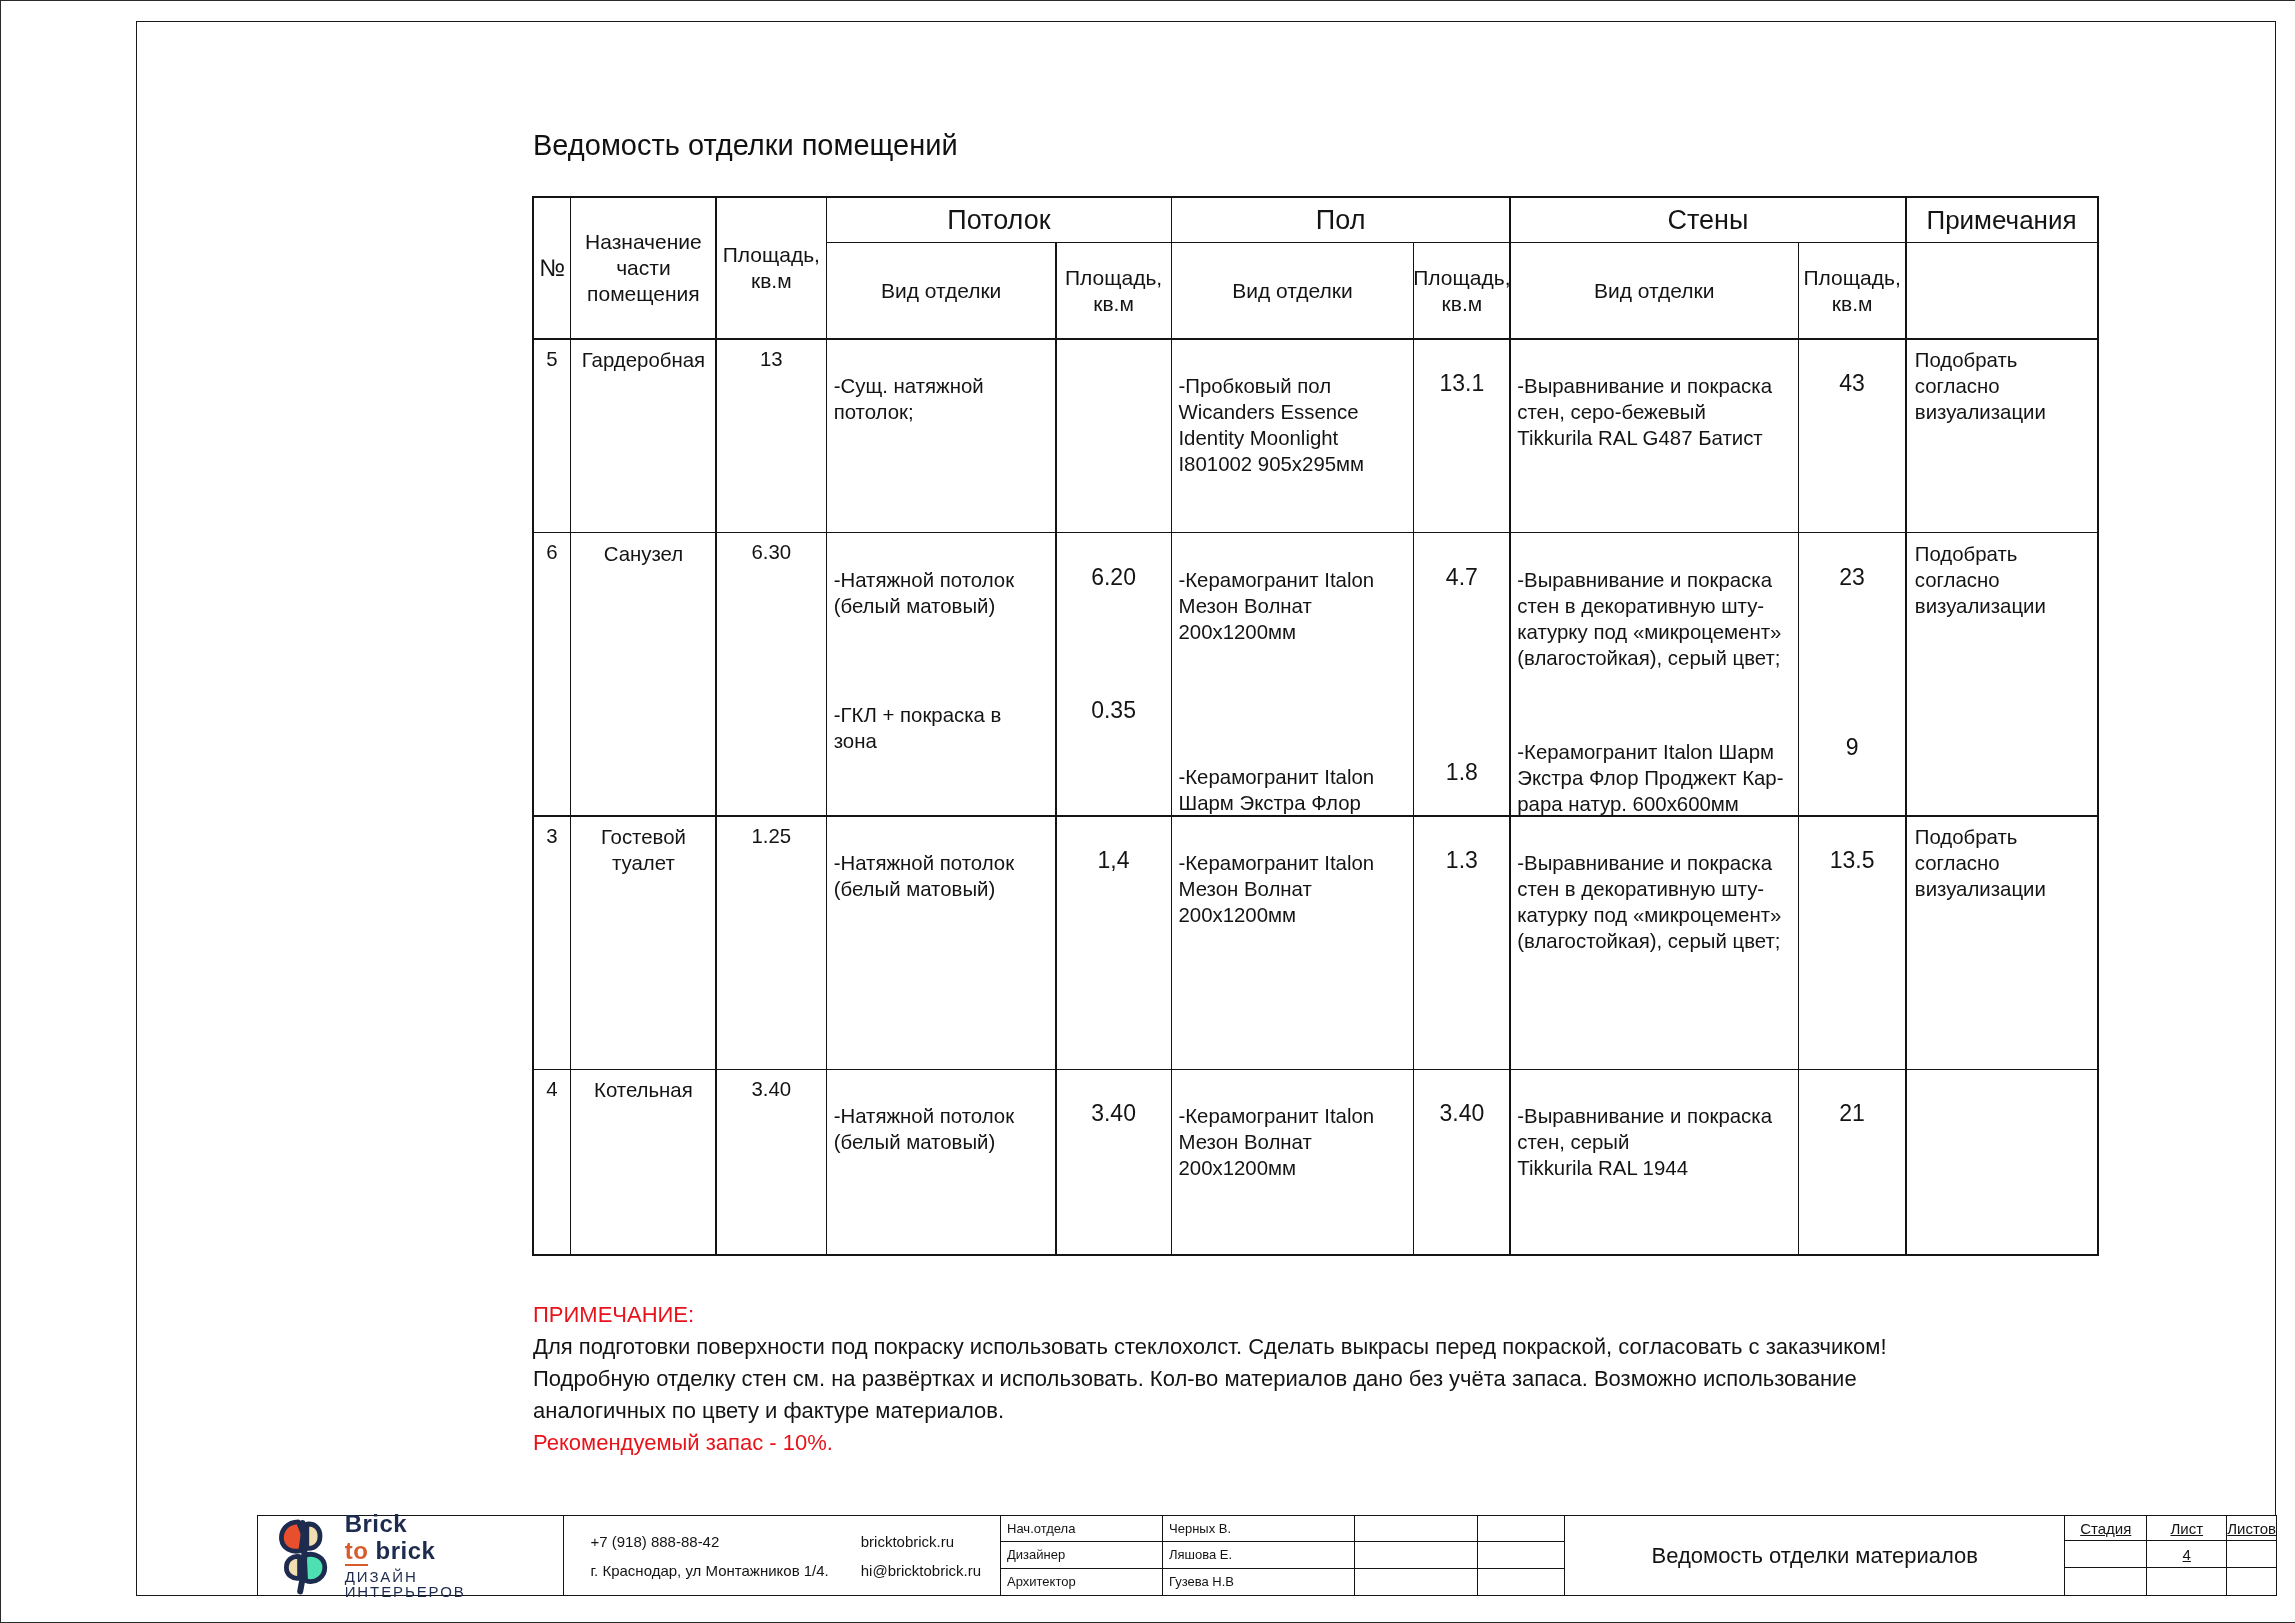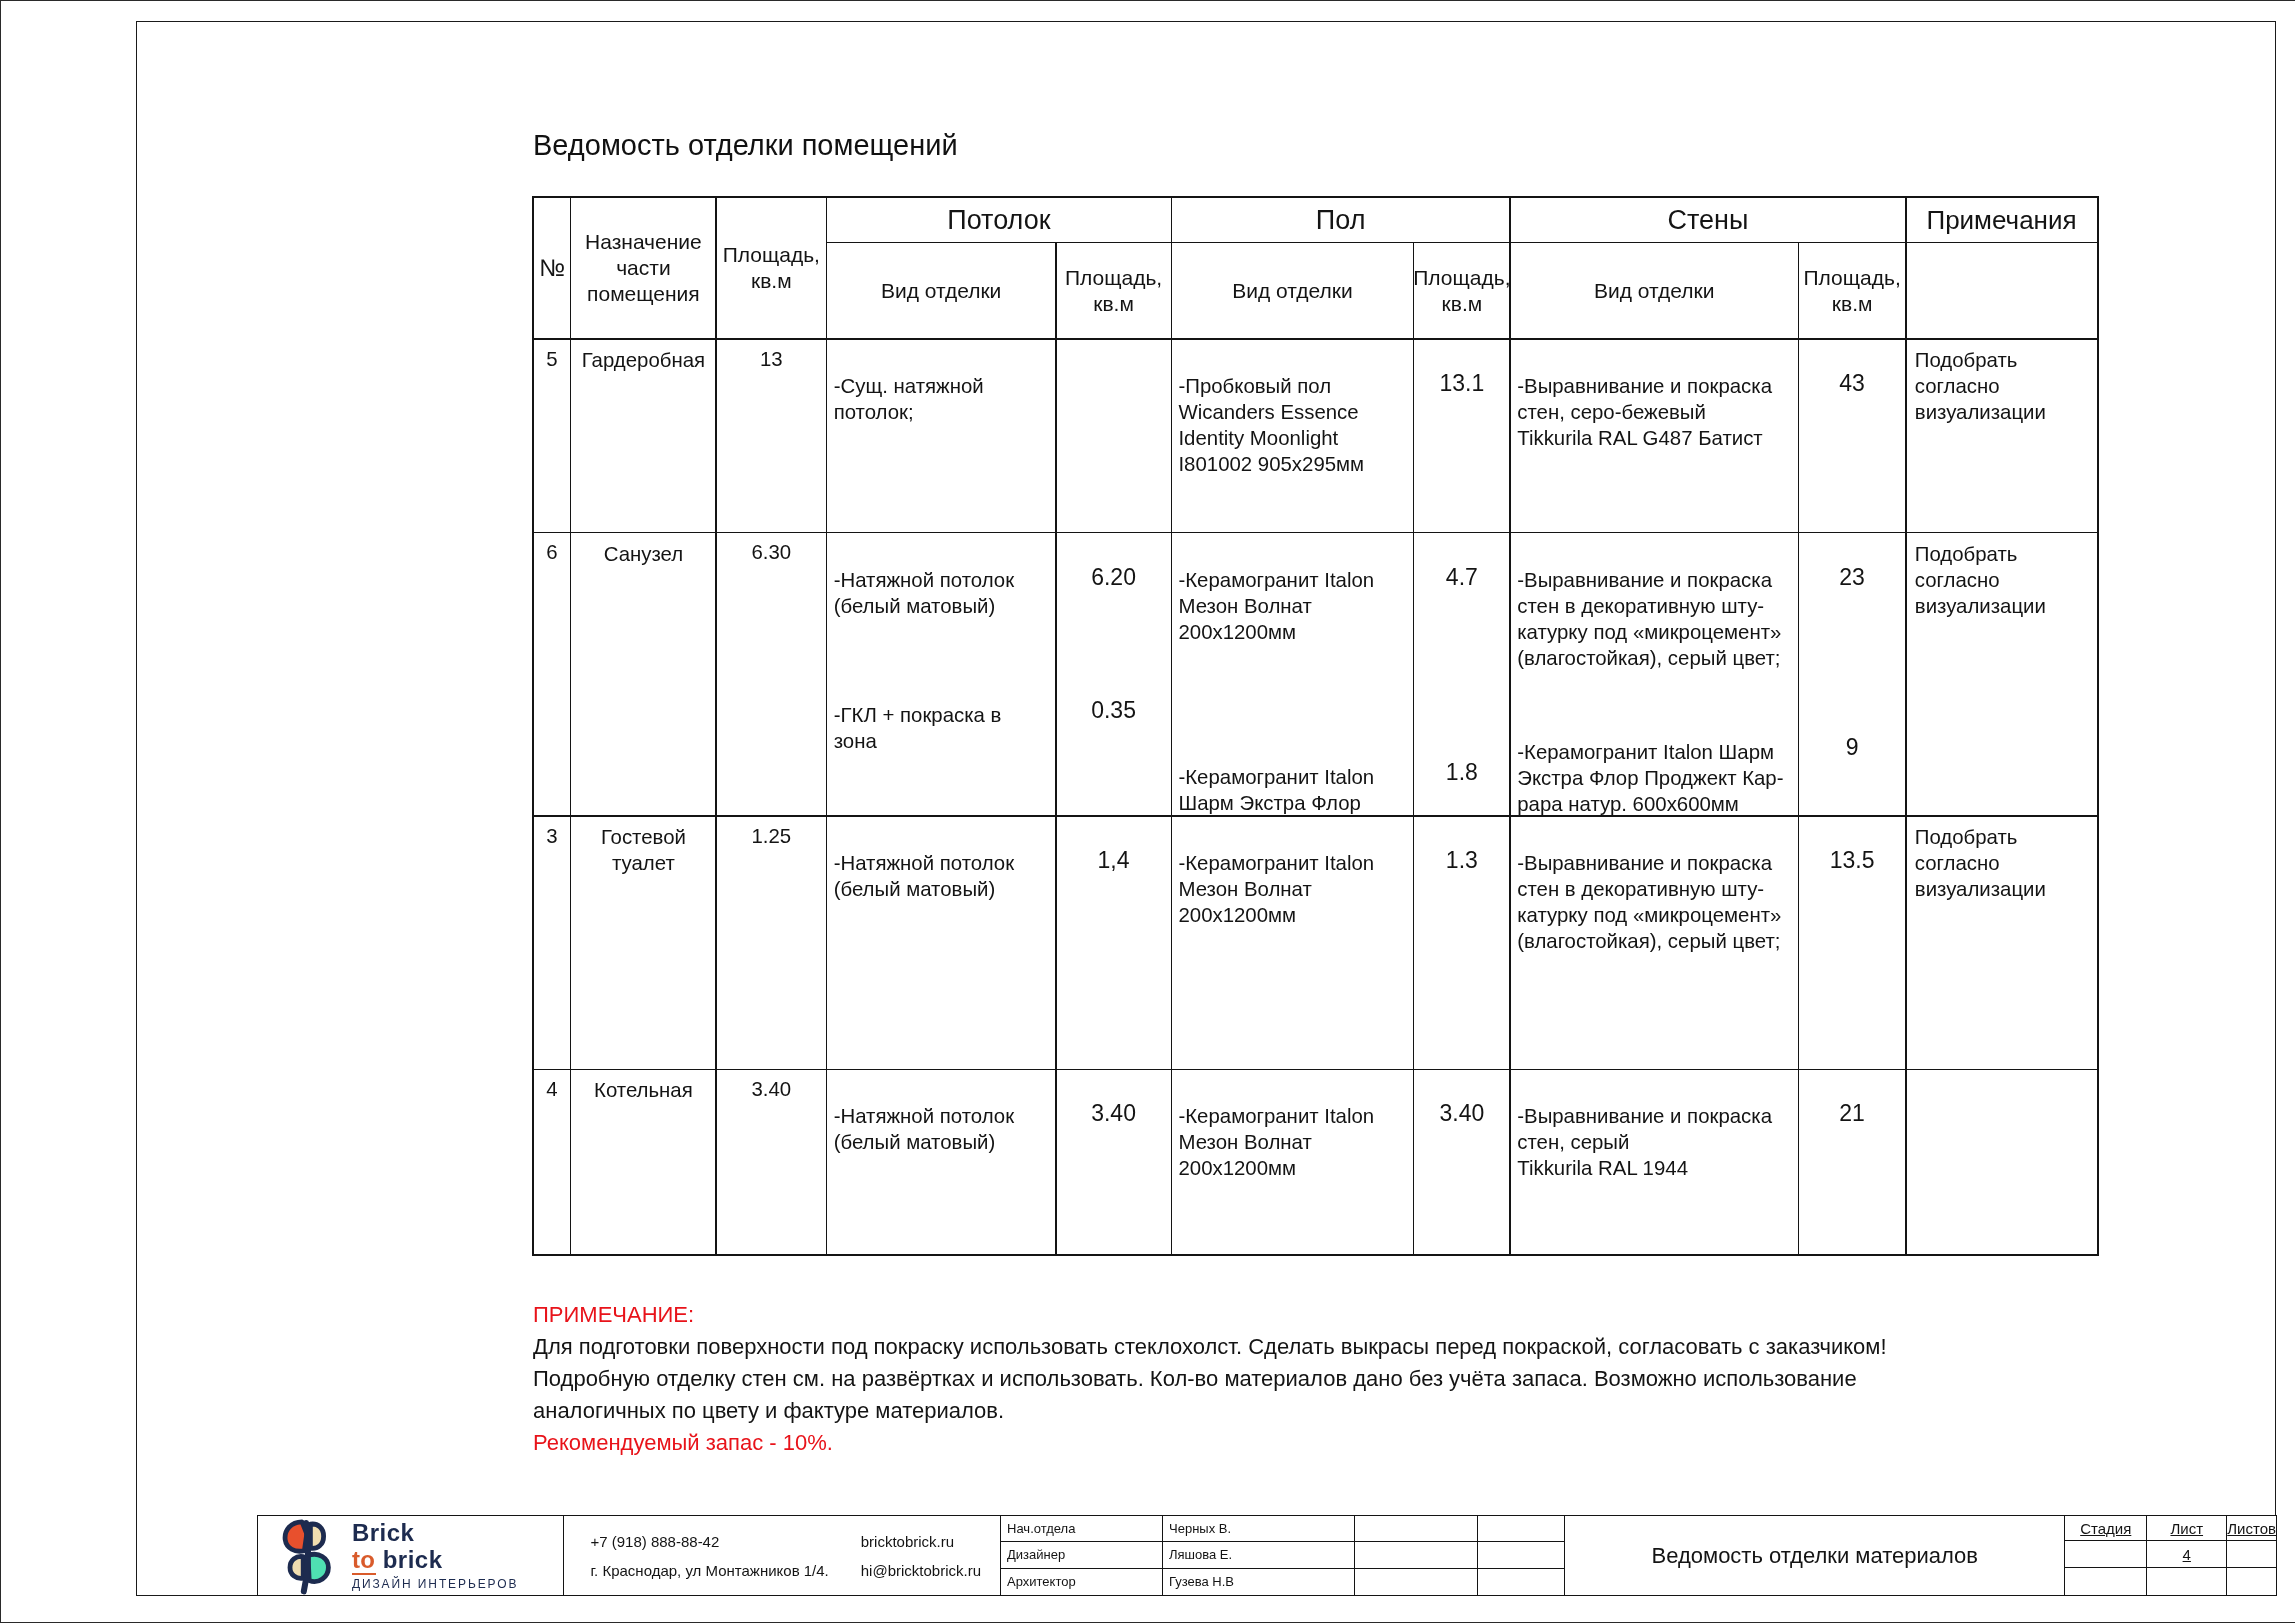--- a/index.html
+++ b/index.html
@@ -38,21 +38,21 @@
 
   
   .footer{position:absolute;left:257px;top:1515px;width:2020px;height:81px;border:1.9px solid #141414;box-sizing:border-box;display:flex;background:#fff;}
   .fsec{box-sizing:border-box;height:100%;}
   .fsec+.fsec{border-left:1.9px solid #141414;}
   .f-logo{width:266px;display:flex;align-items:center;padding-left:15.7px;gap:10.2px;}
   .brand{line-height:1;}
   .brand-l1,.brand-l2{font-size:24px;font-weight:bold;color:#1d2b4f;letter-spacing:0.5px;}
   .brand-l2{margin-top:2.8px;}
   .brand-to{color:#d95b2b;border-bottom:2.3px solid #d95b2b;font-weight:bold;}
-  .tagline{margin-top:5.6px;font-size:12px;letter-spacing:1.9px;color:#1d2b4f;}
+  .tagline{margin-top:5.6px;font-size:15px;letter-spacing:1.9px;color:#1d2b4f;}
   .f-contacts{width:437px;display:flex;align-items:center;font-size:15px;line-height:29px;margin-left:40px;}
   .c-left{padding-left:26px;}
   .c-right{margin-left:auto;padding-right:18.5px;text-align:left;}
   .f-staff{width:566px;display:grid;grid-template-columns:162px 192px 123px 1fr;grid-auto-rows:1fr;font-size:13px;}
   .f-staff>div{border-right:1.4px solid #141414;border-bottom:1.4px solid #141414;display:flex;align-items:center;padding-left:6.5px;box-sizing:border-box;}
   .f-staff>div:nth-child(4n){border-right:none;}
   .f-staff>div:nth-child(n+9){border-bottom:none;}
   .f-title{width:501px;display:flex;align-items:center;justify-content:center;font-size:22px;text-align:center;}
   .f-stage{flex:1;display:grid;grid-template-columns:82px 80px 1fr;grid-template-rows:25px 27px 1fr;text-decoration:underline;}
   .f-stage>div{border-right:1.4px solid #141414;border-bottom:1.4px solid #141414;display:flex;align-items:center;justify-content:center;box-sizing:border-box;font-size:15px;}

